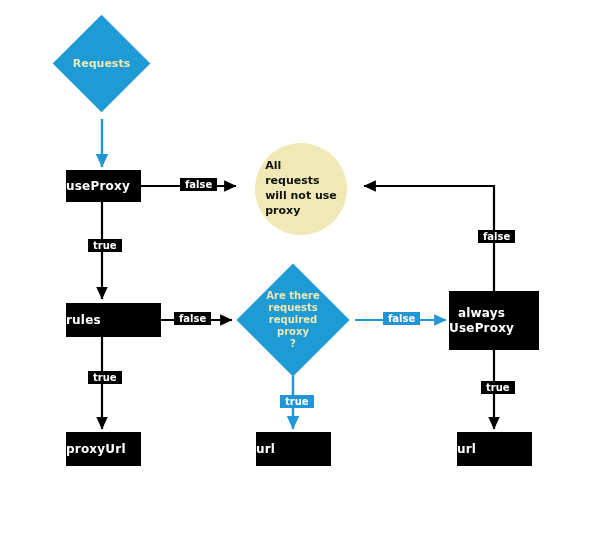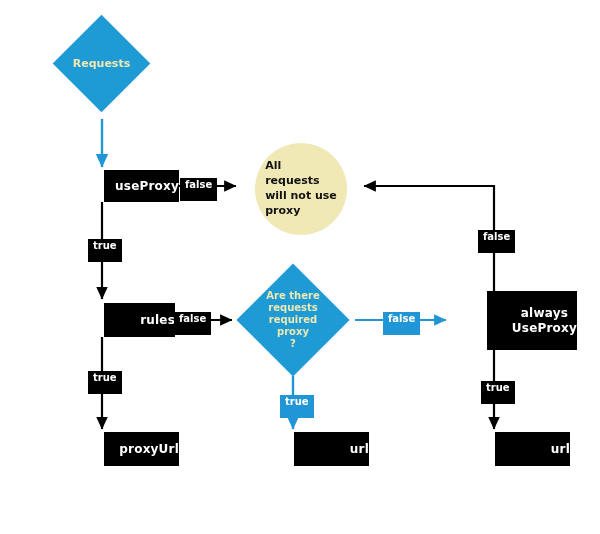--- a/index.html
+++ b/index.html
@@ -23,28 +23,27 @@
     height: 534px;
   }
 
   
   .node-box {
     position: absolute;
     background: #000000;
     color: #ffffff;
     display: flex;
     align-items: center;
-    justify-content: flex-end;
+    justify-content: flex-start;
     text-align: center;
     font-weight: bold;
     font-size: 12px;
     line-height: 1.25;
     letter-spacing: .2px;
     z-index: 3;
-    margin-left: 38px;
   }
 
   
   .node-diamond {
     position: absolute;
     background: #1E9AD4;
     transform: rotate(45deg);
     z-index: 3;
   }
   .node-diamond > .diamond-label {
@@ -77,21 +76,21 @@
     white-space: pre-line;
     z-index: 3;
   }
 
   
   .edge-label {
     position: absolute;
     font-size: 10px;
     font-weight: bold;
     color: #ffffff;
-    padding: 2px 5px 11px 5px;
+    padding: 2px 5px 1px 5px;
     line-height: 1;
     white-space: nowrap;
     z-index: 4;
   }
   .edge-label.black { background: #000000; }
   .edge-label.blue  { background: #2196D6; }
 </style>
 </head>
 <body>
 
@@ -134,21 +133,21 @@
     <span>useProxy</span>
   </div>
 
   <div class="node-circle" style="left:255px; top:143px; width:92px; height:92px;">
     <span>All
 requests
 will not use
 proxy</span>
   </div>
 
-  <div class="node-box" style="left:66px; top:303px; width:71px; height:34px;">
+  <div class="node-box" style="left:66px; top:303px; width:95px; height:34px;">
     <span>rules</span>
   </div>
 
   <div class="node-diamond" style="left:253px; top:280px; width:80px; height:80px;">
     <span class="diamond-label" style="font-size:10px;">Are there
 requests
 required
 proxy
 ?</span>
   </div>

